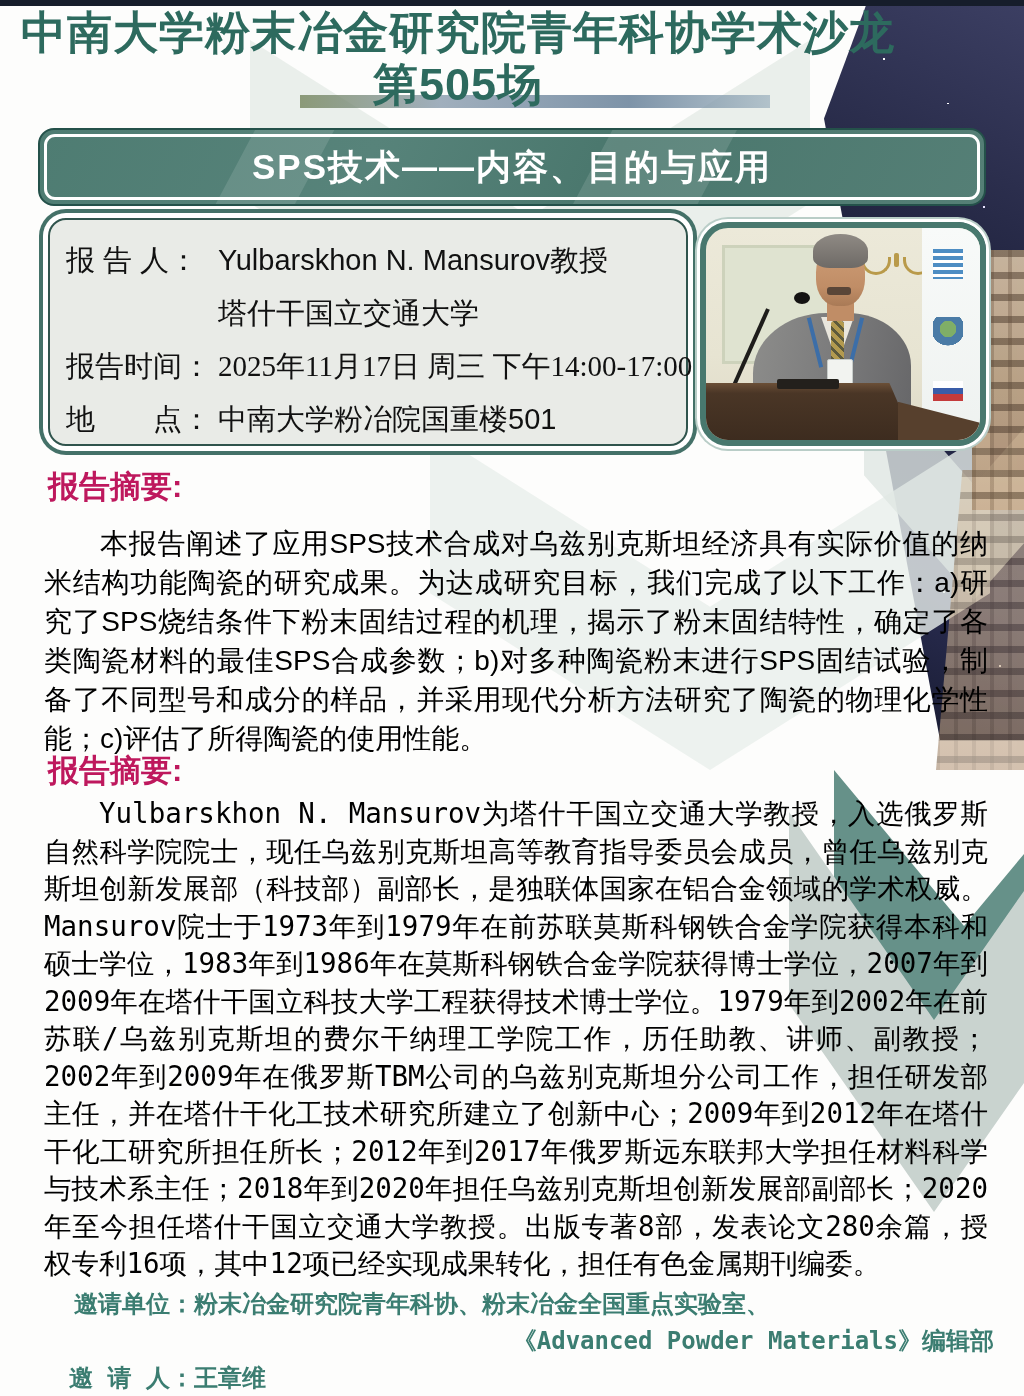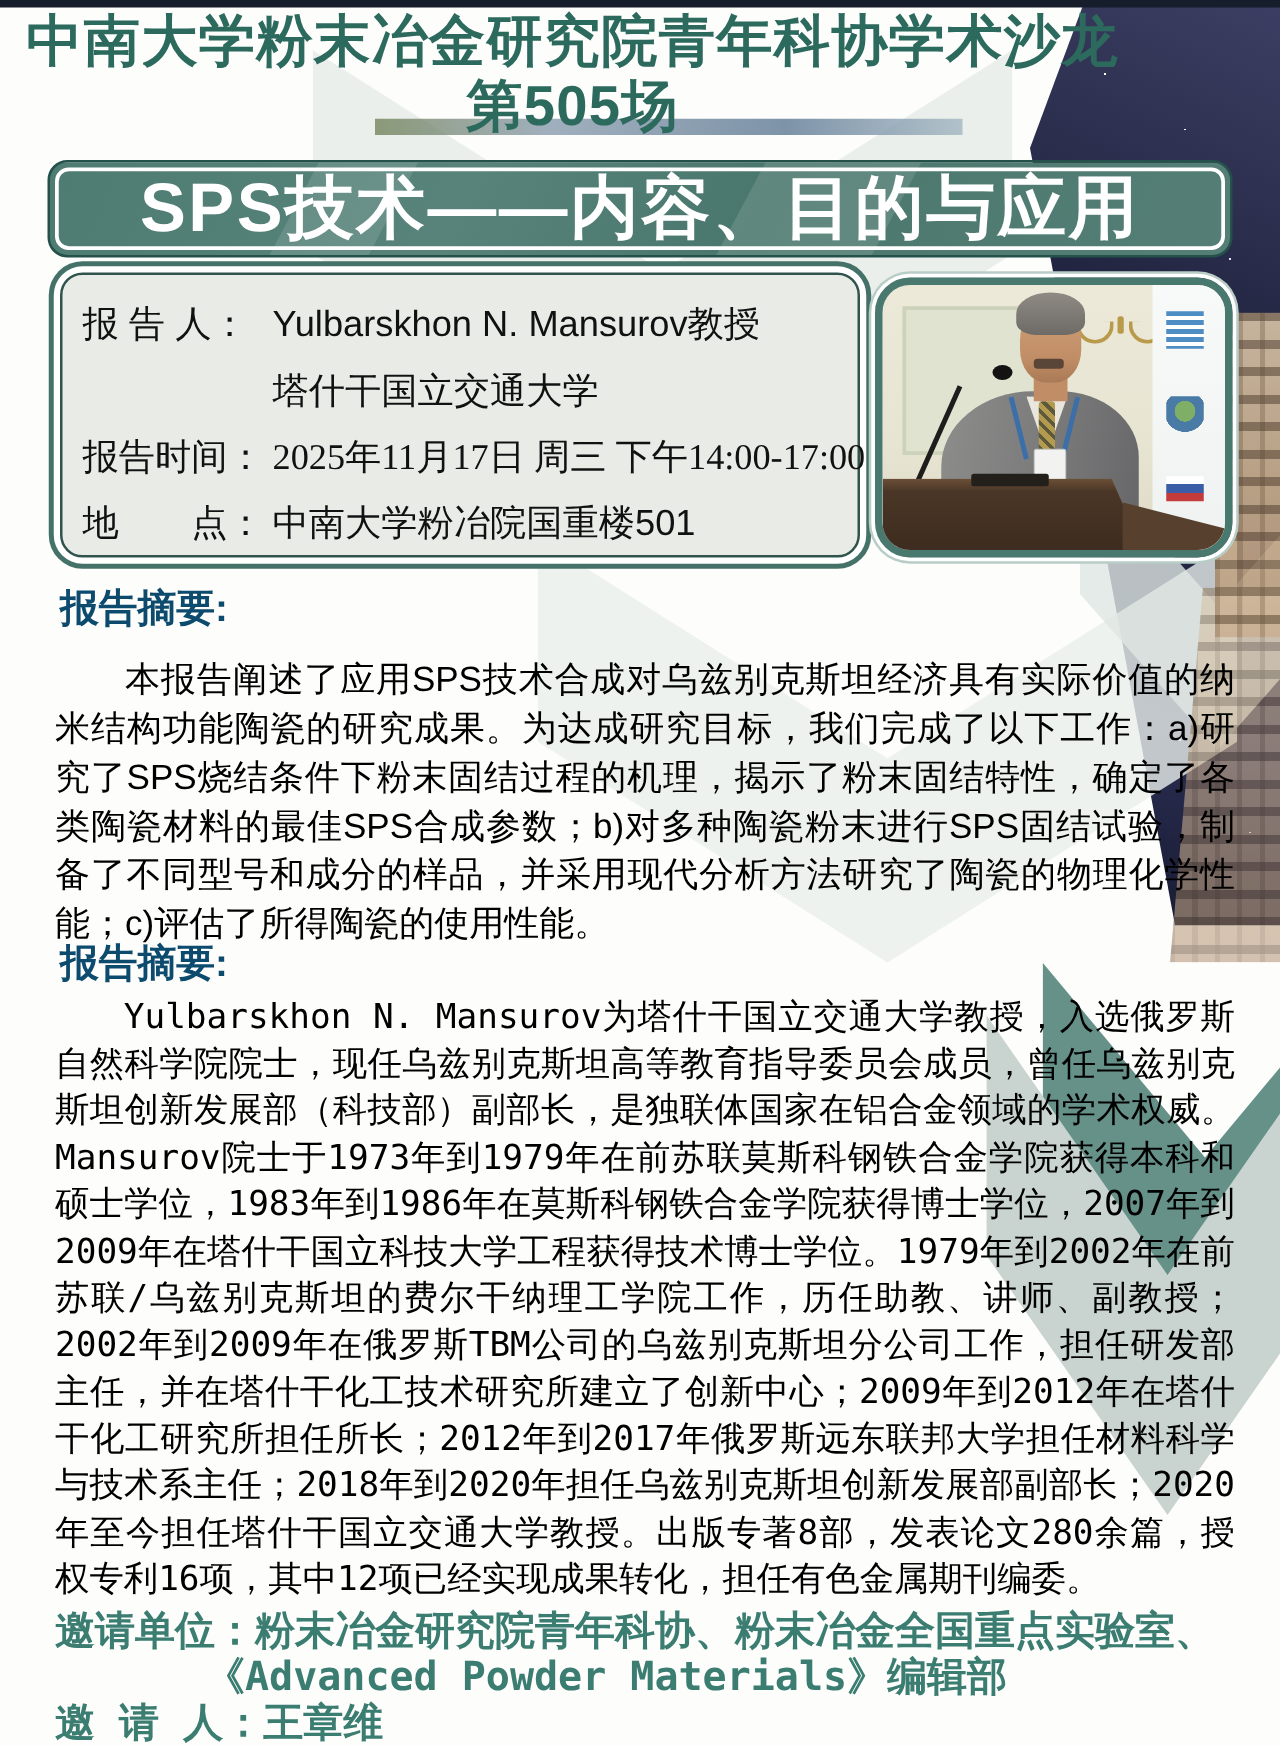--- a/index.html
+++ b/index.html
@@ -61,21 +61,21 @@
     display:flex; align-items:center; justify-content:center;
     overflow:hidden;
   }
   .banner-inner-line {
     position:absolute; inset:4px; border:3px solid #ffffff; border-radius:11px;
   }
   .banner-stripe { position:absolute; width:70px; height:200%; top:-50%;
     background:rgba(255,255,255,.12); transform:rotate(28deg); }
   .banner-stripe.s1 { left:200px; } .banner-stripe.s2 { left:560px; width:110px; }
   .banner-text {
-    position:relative; color:#ffffff; font-weight:bold; font-size:55px; letter-spacing:2px;
+    position:relative; color:#ffffff; font-weight:bold; font-size:35px; letter-spacing:2px;
   }
   
   .info-box {
     position:absolute; left:48px; top:218px; width:640px; height:228px; z-index:2;
     background:#e9ebe7; border:2px solid #30544d; border-radius:18px;
     box-shadow: 0 0 0 5px #ffffff, 0 0 0 9px #447168;
     padding:14px 10px 0 16px;
   }
   .info-row { display:flex; line-height:53px; font-size:29px; color:#111; white-space:nowrap; }
   .info-label { min-width:152px; font-family:"Liberation Sans", sans-serif; }
@@ -137,36 +137,37 @@
     border-radius:50% 50% 30% 30%; }
   .speaker-mustache { position:absolute; left:44%; top:28%; width:9%; height:3.5%;
     background:#5a4638; border-radius:3px; }
   .mic-stem { position:absolute; left:22%; top:38%; width:4px; height:110px;
     background:#1e1d1b; transform:rotate(24deg); transform-origin:top center; }
   .mic-head { position:absolute; left:32%; top:30%; width:16px; height:12px;
     background:#141312; border-radius:50%; }
   
   .sec-heading {
     position:absolute; left:48px; z-index:2;
-    color:#0c4a6e; font-weight:bold; font-size:31px;
+    color:#be185d; font-weight:bold; font-size:31px;
   }
   .h-abstract { top:466px; }
   .h-bio { top:750px; }
   .body-text {
     position:absolute; left:44px; width:944px; z-index:2;
     color:#000000; text-align:justify; font-size:28px;
   }
   .abstract-body { top:524px; line-height:39px; text-indent:2em; }
   .bio-body { top:795px; line-height:37.5px; text-indent:2em;
     font-family:"DejaVu Sans Mono","Liberation Sans", sans-serif; font-size:27.5px; }
   
   .footer {
     position:absolute; left:44px; top:1286px; width:950px; z-index:2;
-    color:#3b7d71; font-weight:bold; font-size:32px; line-height:37px;
+    color:#3b7d71; font-weight:bold; font-size:24px; line-height:37px;
     font-family:"DejaVu Sans Mono","Liberation Sans", sans-serif;
+    text-align:right;
   }
   .footer-row { display:flex; }
   .footer-label { min-width:150px; white-space:nowrap; }
   .footer-indent { margin-left:120px; }
 </style>
 </head>
 <body>
 
 <div class="page">
 

